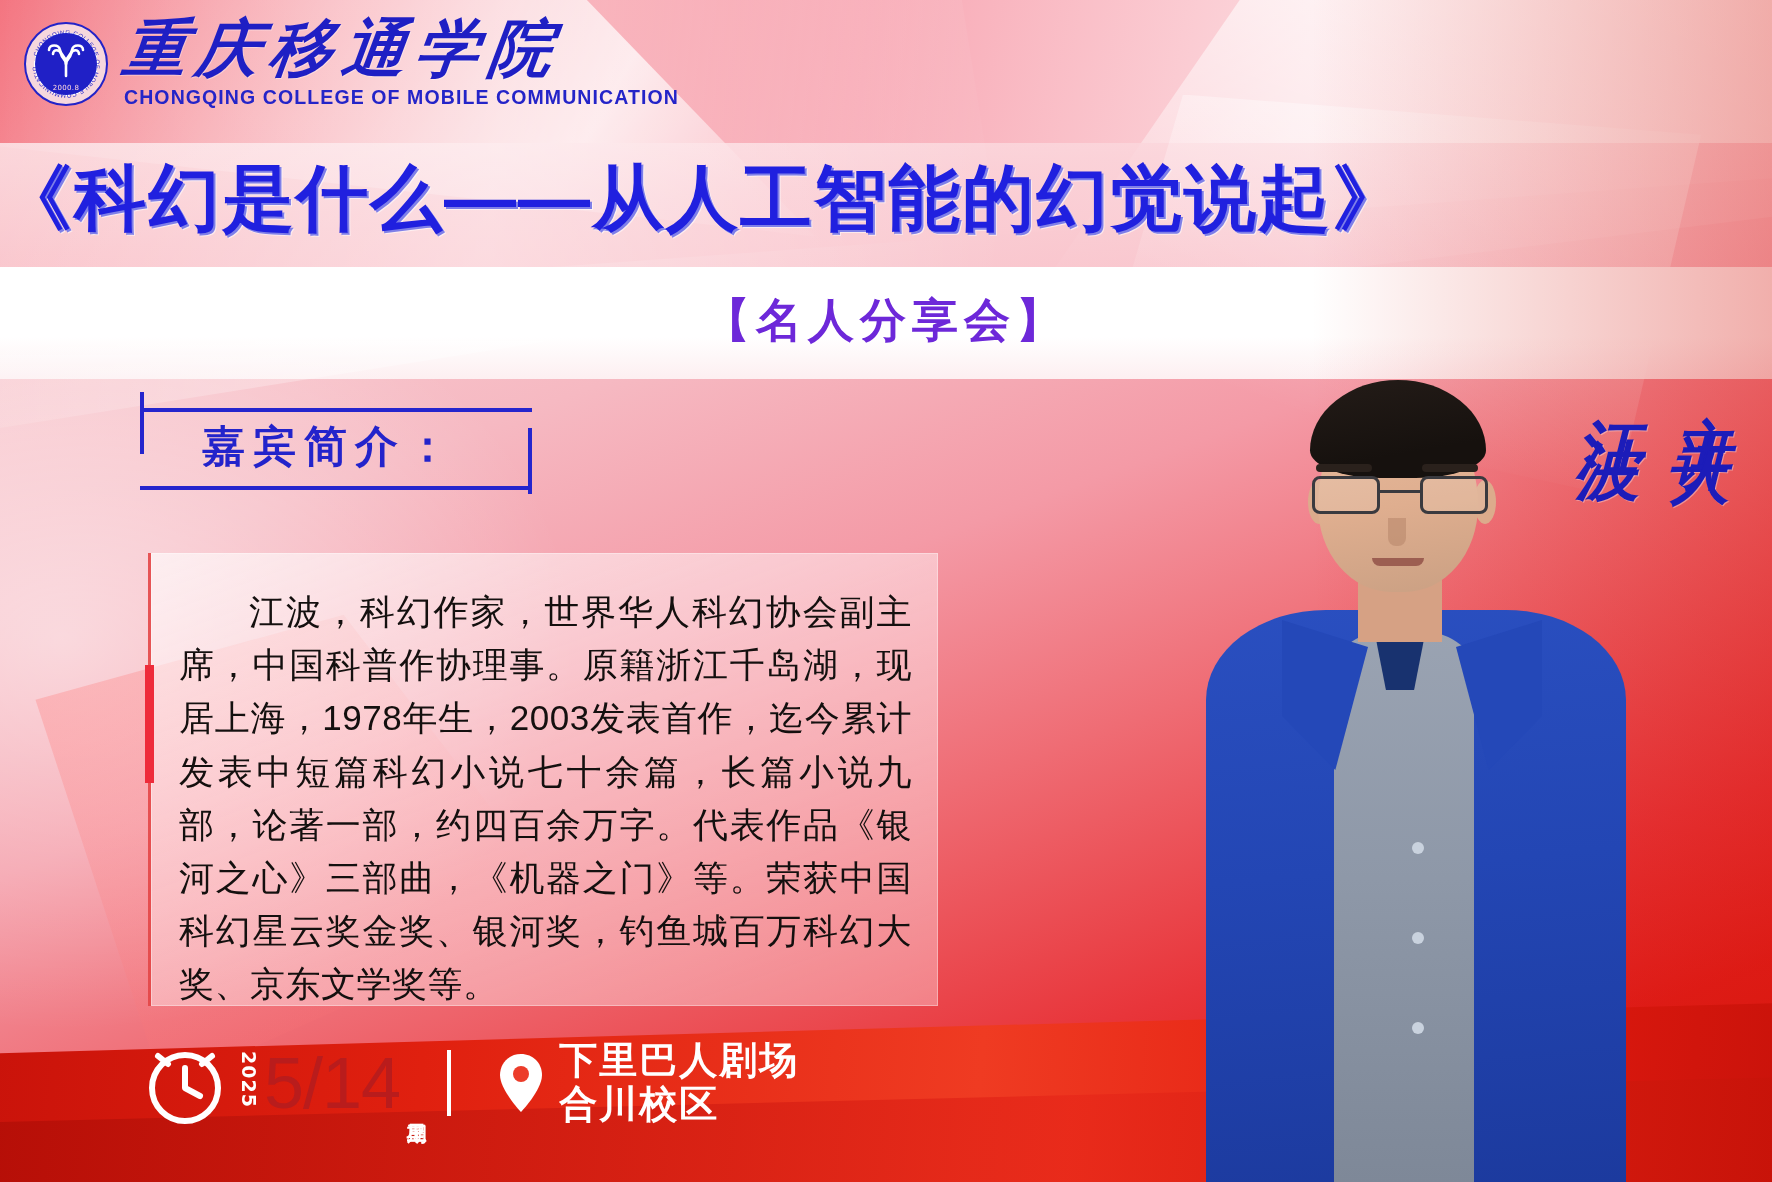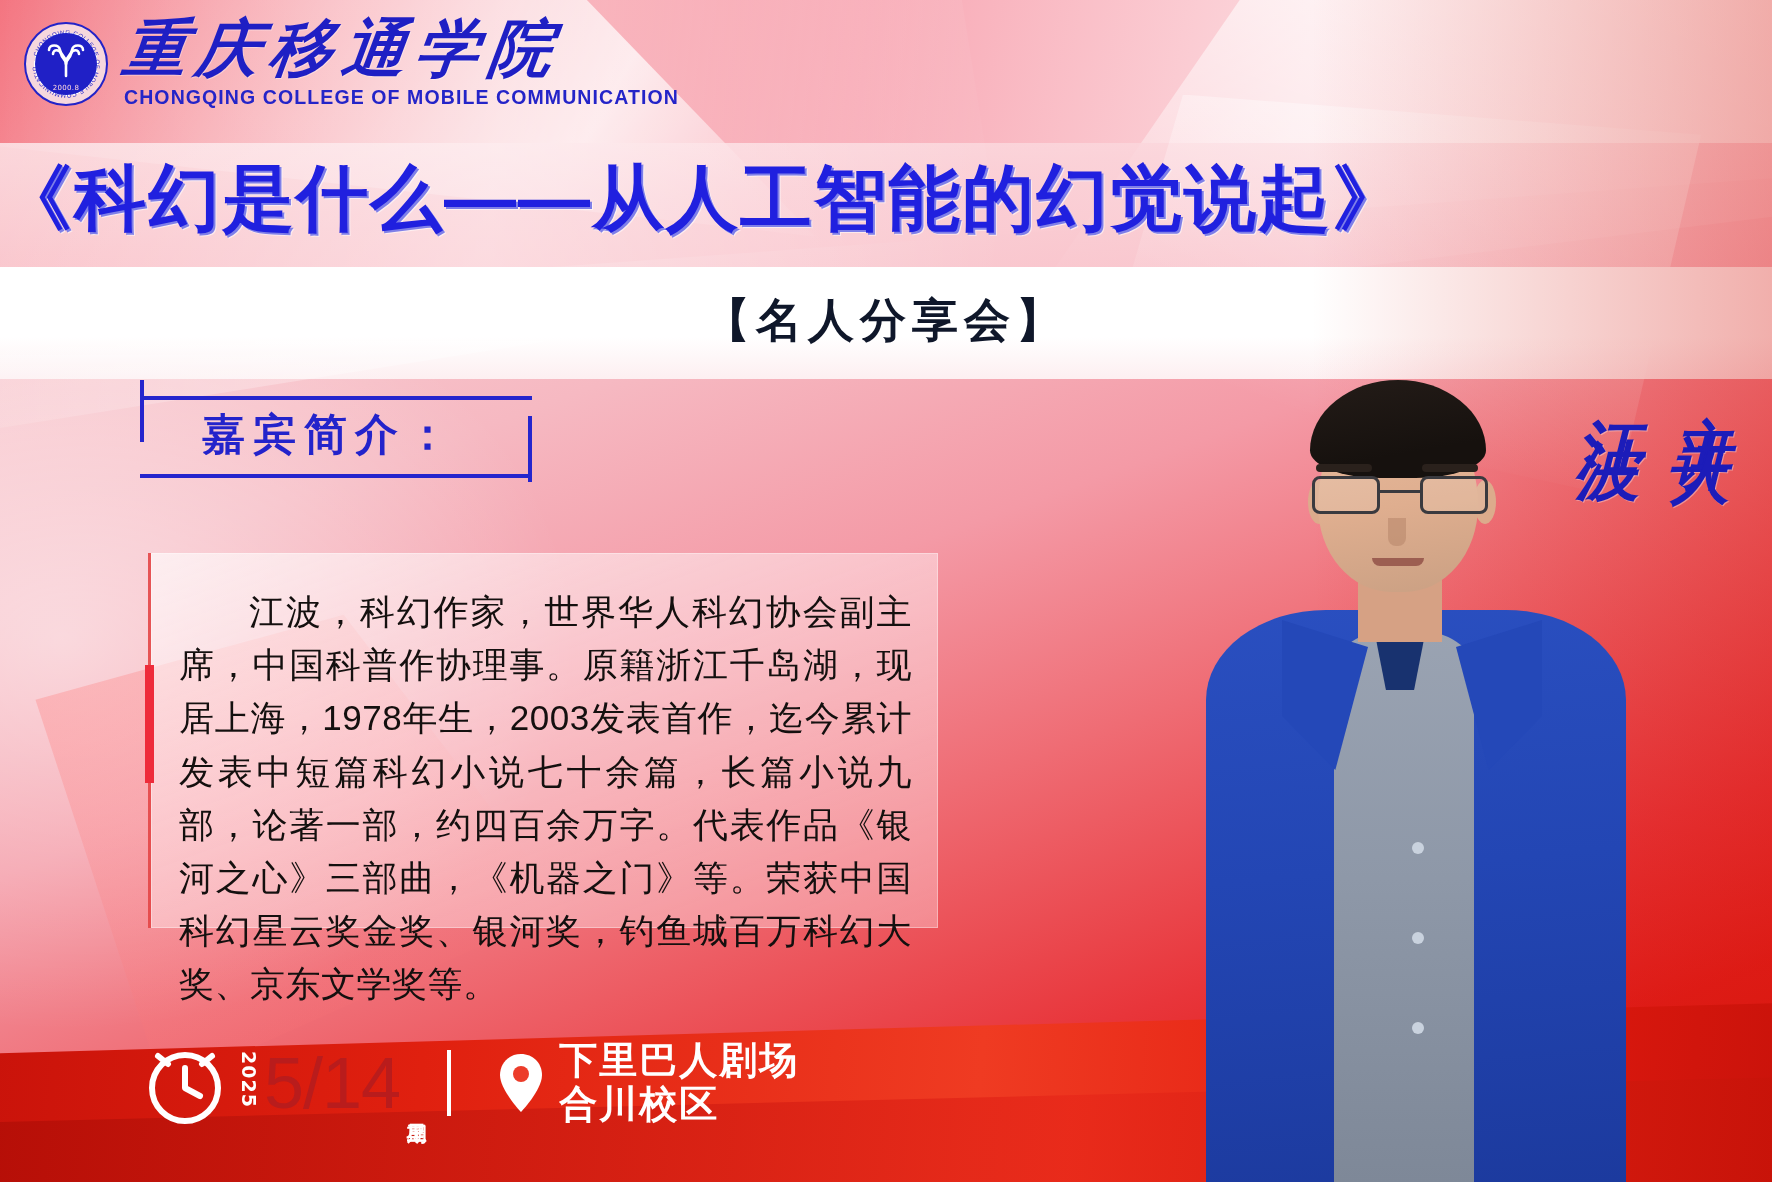--- a/index.html
+++ b/index.html
@@ -155,28 +155,28 @@
        2px 2px 0 #7f7fe8,
        3px 3px 0 rgba(255,255,255,.55);
     margin-top: 20px;
   }
   .subtitle {
     position: absolute; left: 0; right: 0; top: 290px;
     text-align: center;
     z-index: 6;
     font-size: 46px;
     font-weight: 700;
-    color: #0f172a;
+    color: #6d28d9;
     letter-spacing: 6px;
     font-family: "Liberation Sans", "DejaVu Sans", sans-serif;
   }
 
   
   .guest-head {
-    position: absolute; left: 140px; top: 380px;
+    position: absolute; left: 140px; top: 392px;
     width: 392px; height: 98px;
     z-index: 6;
   }
   .gh-line-top {
     position: absolute; left: 0; top: 16px; width: 100%; height: 4px;
     background: #2525cd;
   }
   .gh-line-bottom {
     position: absolute; left: 0; bottom: 0; width: 100%; height: 4px;
     background: #2525cd;
@@ -192,21 +192,21 @@
   .gh-text {
     position: absolute; left: 62px; top: 26px;
     font-size: 43px; font-weight: 700; color: #2323cb;
     letter-spacing: 8px;
     font-family: "Liberation Sans", "DejaVu Sans", sans-serif;
   }
 
   
   .bio-card {
     position: absolute; left: 148px; top: 553px;
-    width: 790px; height: 375px;
+    width: 790px; height: 453px;
     background: linear-gradient(160deg, rgba(255,255,255,.62) 0%, rgba(255,235,238,.52) 40%, rgba(255,214,220,.42) 100%);
     border-left: 3px solid rgba(226,60,60,.85);
     box-shadow: 0 0 0 1px rgba(255,255,255,.35) inset;
     z-index: 6;
   }
   .bio-accent {
     position: absolute; left: -6px; top: 112px;
     width: 9px; height: 118px;
     background: #ee2b3a;
   }

